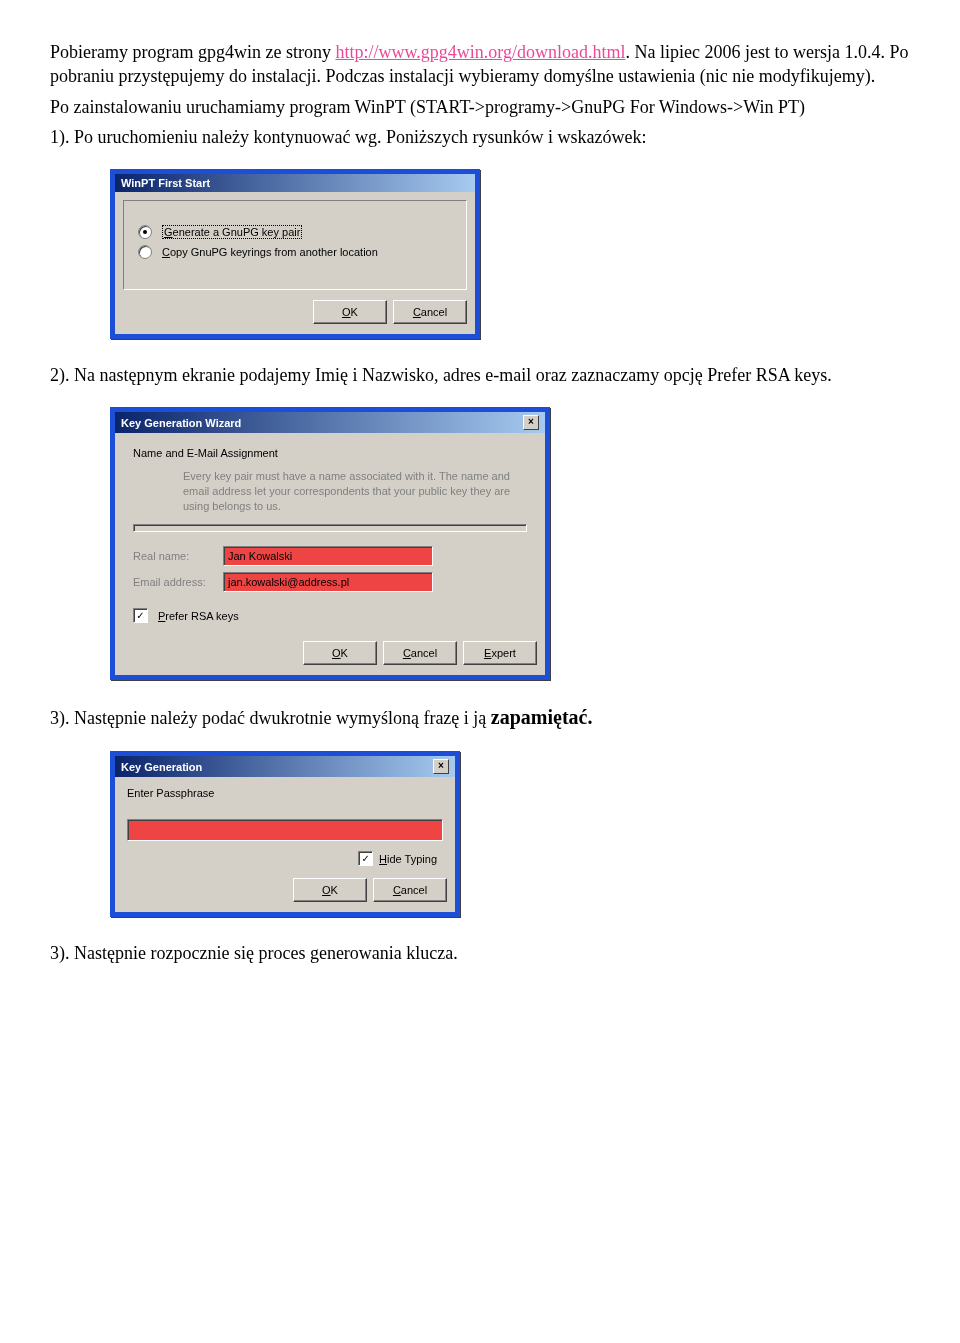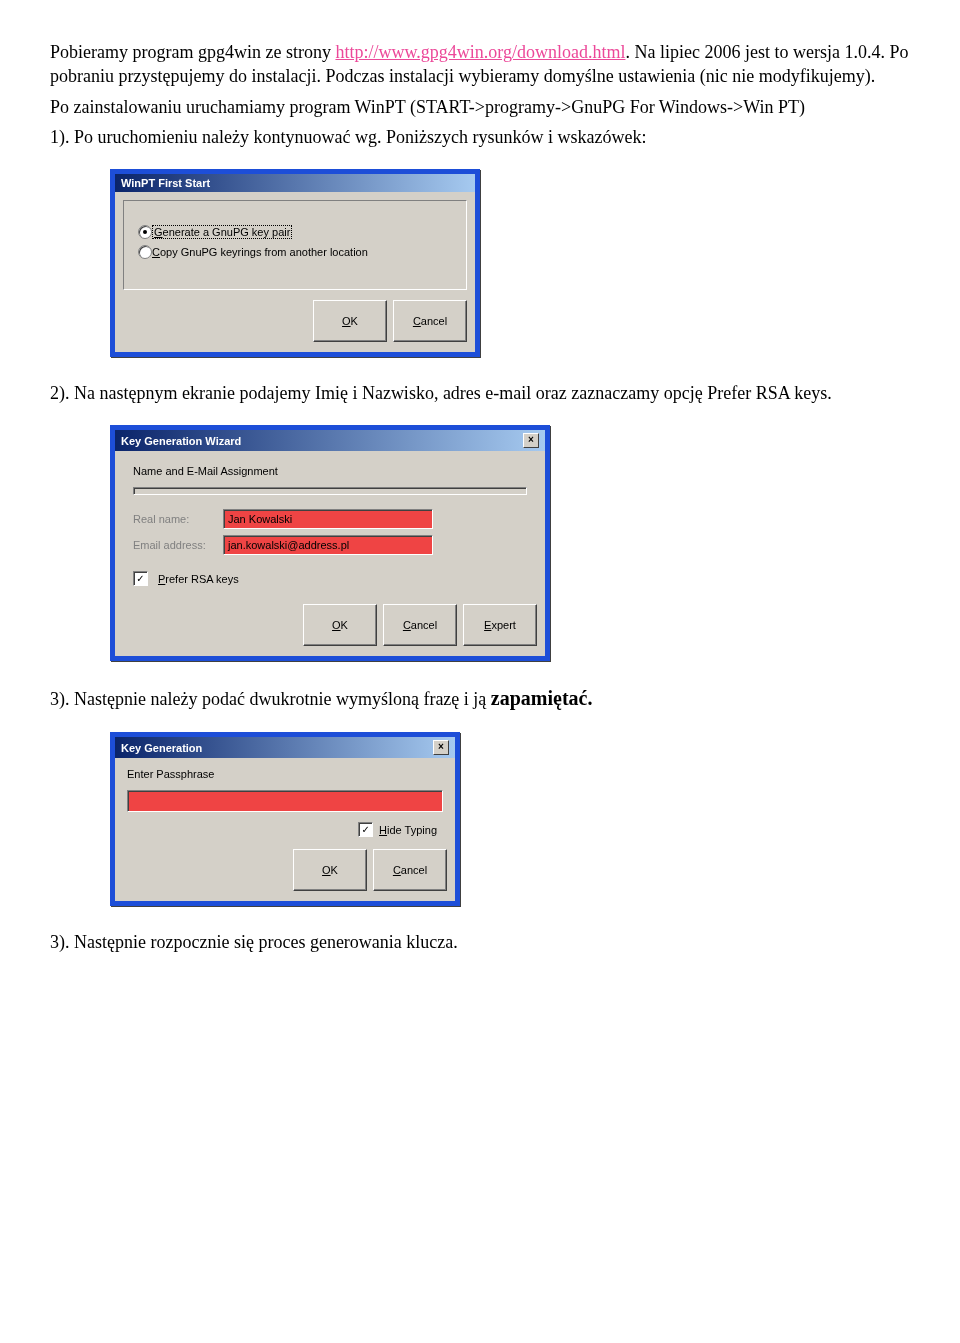--- a/index.html
+++ b/index.html
@@ -44,28 +44,28 @@
   line-height:11px;
   text-align:center;
   font-weight:bold;
 }
 .winbtn {
   background:#d4d0c8;
   border:1px solid #fff;
   border-right-color:#404040;
   border-bottom-color:#404040;
   box-shadow: inset -1px -1px 0 #808080;
-  padding:14px 0;
+  padding:5px 0;
   width:72px;
   text-align:center;
   font-size:11px;
   font-family:Tahoma,Arial,sans-serif;
   color:#000;
 }
-.radio { display:flex; align-items:center; gap:0; margin:6px 0; }
+.radio { display:flex; align-items:center; gap:10px; margin:6px 0; }
 .radio-circle { width:12px;height:12px;border-radius:50%;background:#fff;border:1px solid #808080;box-shadow:inset 1px 1px 0 #404040;display:flex;align-items:center;justify-content:center; }
 .radio-dot { width:4px;height:4px;border-radius:50%;background:#000; }
 .dashed { border:1px dotted #000; padding:0 1px; }
 .underline-first::first-letter { text-decoration: underline; }
 .inset-panel {
   border:1px solid #808080;
   border-right-color:#fff;
   border-bottom-color:#fff;
   padding:14px 14px 10px 14px;
 }
@@ -135,20 +135,21 @@
 
 <p>2). Na następnym ekranie podajemy Imię i Nazwisko, adres e-mail oraz zaznaczamy opcję Prefer RSA keys.</p>
 
 <div class="dialog" style="width:430px;">
   <div class="titlebar">
     <span>Key Generation Wizard</span>
     <span class="closebox">×</span>
   </div>
   <div style="padding:14px 18px 6px 18px;">
     <div style="margin-bottom:10px;">Name and E-Mail Assignment</div>
+    <div class="gray" style="margin:0 0 10px 50px; line-height:1.35;">Every key pair must have a name associated with it. The name and email address let your correspondents that your public key they are using belongs to us.</div>
     <div class="sunken" style="margin-bottom:14px;"></div>
     <div class="formrow">
       <span style="width:80px;" class="gray">Real name:</span>
       <div class="input" style="width:200px;">Jan Kowalski</div>
     </div>
     <div class="formrow">
       <span style="width:80px;" class="gray">Email address:</span>
       <div class="input" style="width:200px;">jan.kowalski@address.pl</div>
     </div>
     <div class="formrow" style="margin-top:16px;">
@@ -166,21 +167,21 @@
 <p>
   <span>3). Następnie należy podać dwukrotnie wymyśloną frazę i ją </span><span class="bold" style="font-size:20px;">zapamiętać.</span>
 </p>
 
 <div class="dialog" style="width:340px;">
   <div class="titlebar">
     <span>Key Generation</span>
     <span class="closebox">×</span>
   </div>
   <div style="padding:10px 12px 4px 12px;">
-    <div style="margin-bottom:10px;">Enter Passphrase</div>
+    <div style="margin-bottom:20px;">Enter Passphrase</div>
     <div class="input" style="width:306px;height:18px;"></div>
     <div style="display:flex;justify-content:flex-end;align-items:center;gap:6px;margin:10px 6px 2px 0;">
       <span class="checkbox">✓</span>
       <span><span style="text-decoration:underline;">H</span><span>ide Typing</span></span>
     </div>
   </div>
   <div class="btnrow">
     <div class="winbtn underline-first">OK</div>
     <div class="winbtn underline-first">Cancel</div>
   </div>

